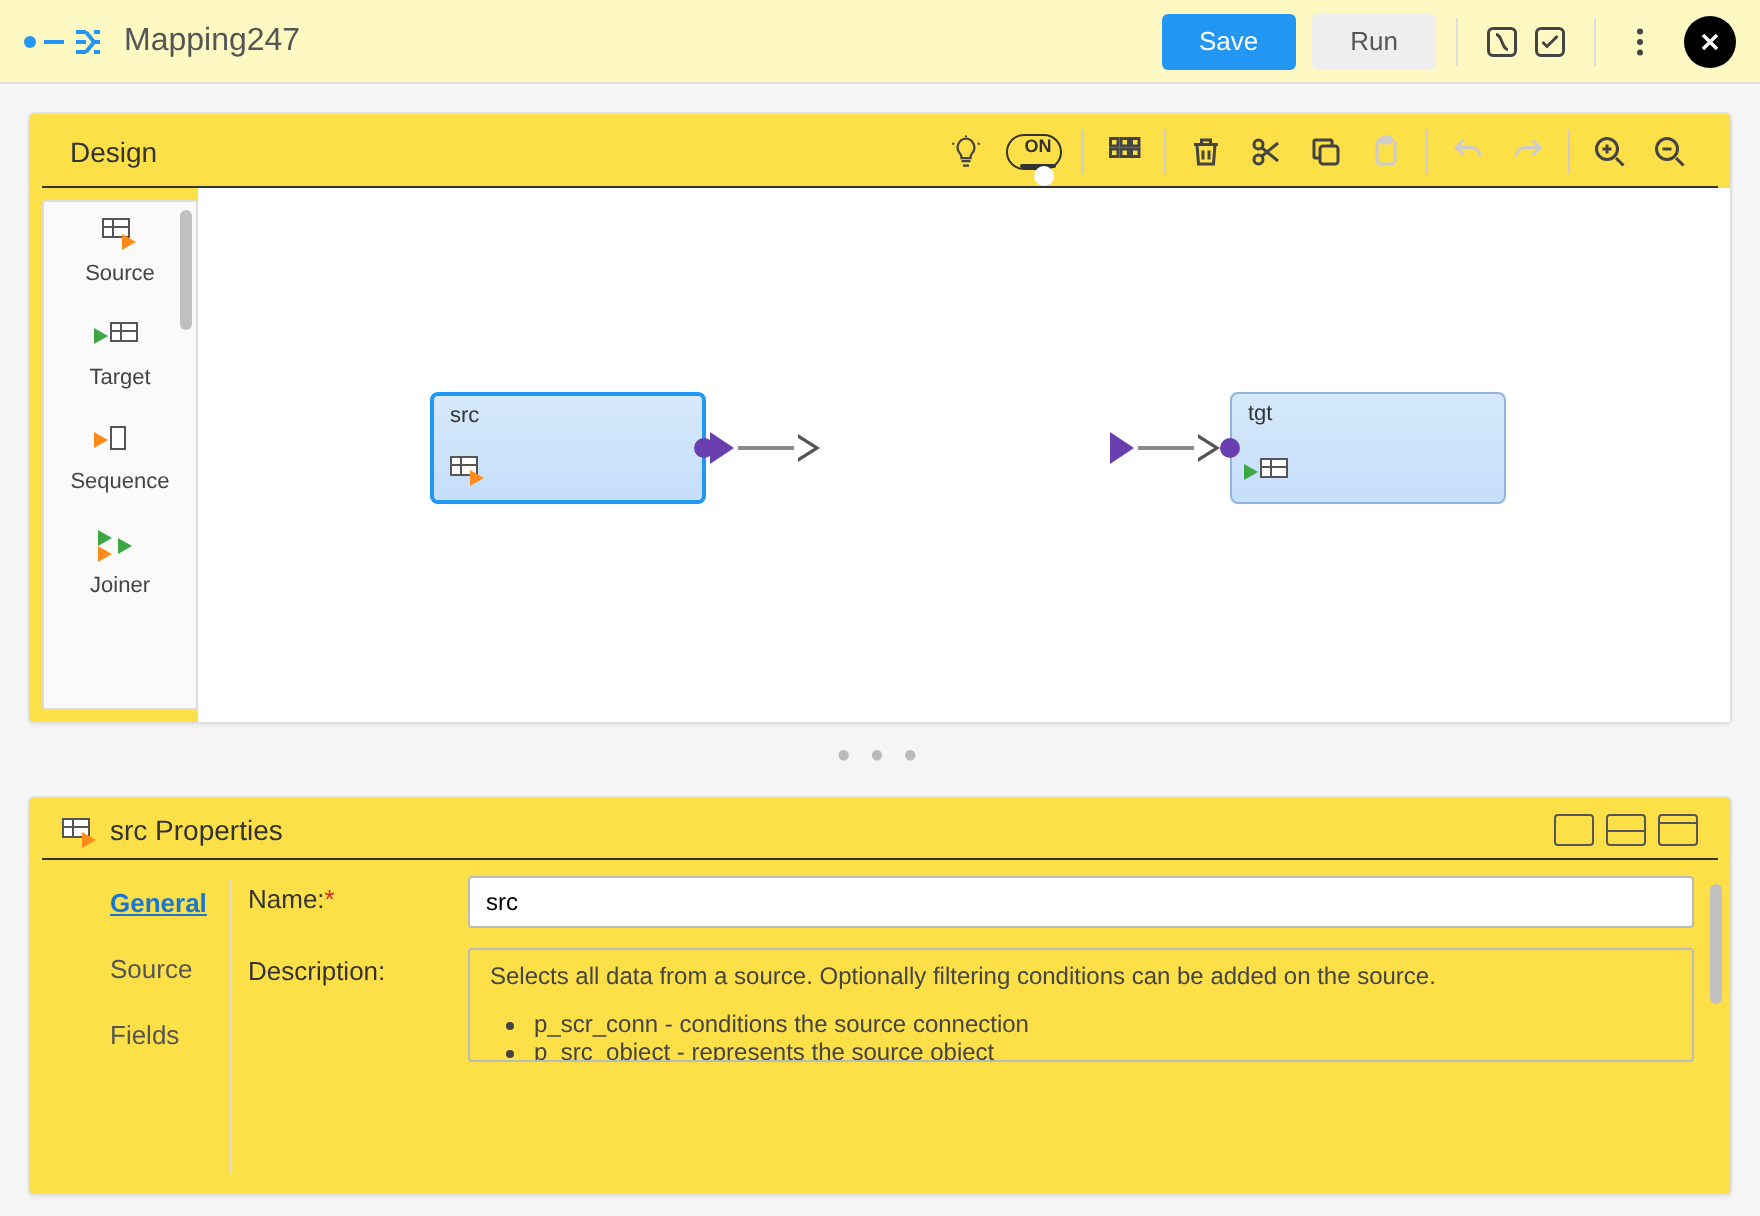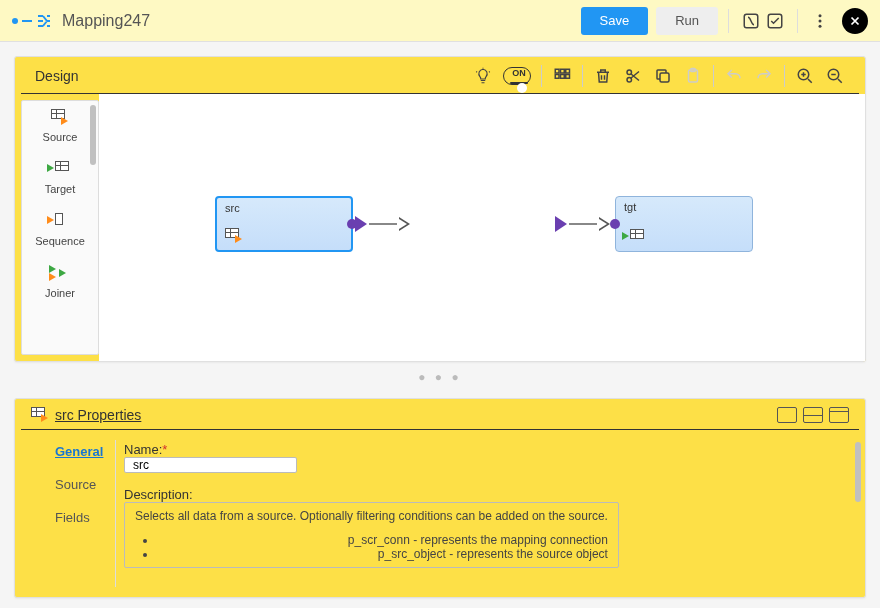--- a/index.html
+++ b/index.html
@@ -87,45 +87,44 @@
   .play-tri { width:0; height:0; border-top:8px solid transparent; border-bottom:8px solid transparent; border-left:12px solid #6a3fb0;}
   .hollow-tri { width:0; height:0; border-top:7px solid transparent; border-bottom:7px solid transparent; border-left:11px solid #555; position:relative;}
   .hollow-tri::after { content:""; position:absolute; left:-11px; top:-5px; width:0;height:0; border-top:5px solid transparent; border-bottom:5px solid transparent; border-left:8px solid #fff;}
   .edge-line { position:absolute; height:2px; background:#888; top:50%; transform:translateY(-50%);}
 
   .resize-dots { text-align:center; color:#bbb; letter-spacing:3px; font-size:12px; margin-top:-6px; }
 
   
   .props-panel { height: 200px; display:flex; flex-direction:column; }
   .props-header {
-    display:flex; align-items:flex-start; padding:8px 10px 6px 10px; margin:0 6px;
+    display:flex; align-items:flex-end; padding:8px 10px 6px 10px; margin:0 6px;
     border-bottom:1px solid #333;
-    text-decoration:underline;
   }
   .props-header .ptitle { font-size:14px; margin-left:6px;}
   .props-header .layout-icons { margin-left:auto; display:flex; gap:6px;}
   .layout-box { width:20px; height:16px; border:1.5px solid #555; border-radius:2px; position:relative;}
   .layout-box.split-h::after { content:""; position:absolute; left:0; right:0; top:50%; border-top:1.5px solid #555;}
   .layout-box.top-bar::after { content:""; position:absolute; left:0; right:0; top:3px; border-top:1.5px solid #555;}
 
   .props-body { flex:1; display:flex; overflow:hidden; position:relative;}
   .props-tabs { width:100px; padding:14px 0 0 8px; display:flex; flex-direction:column; gap:18px; font-size:13px;}
   .props-tabs .tab { color:#555; cursor:pointer;margin-left:32px; }
   .props-tabs .tab.active { color:#1976d2; font-weight:bold; text-decoration:underline; }
   .tabs-sep { width:1px; background:#ddd; margin:10px 8px 10px 0;}
   .form { flex:1; padding:8px 18px 8px 0; overflow:hidden; position:relative;}
-  .form-row { display:flex; align-items:flex-start; margin-bottom:10px;flex-direction:column;}
+  .form-row { display:flex; align-items:flex-start; margin-bottom:10px;}
   .form-row label { width:110px; font-size:13px; color:#333; padding-top:4px;}
   .req { color:#d32f2f; }
   .form-row input[type=text] {
     flex:1; height:26px; border:1px solid #bbb; border-radius:2px; padding:0 8px; font-size:12px;
   }
   .form-row .desc-box {
     flex:1; border:1px solid #bbb; border-radius:2px; padding:6px 10px; font-size:12px; color:#444;
-    height:78px; overflow:hidden;text-align:right;
+    height:57px; overflow:hidden;
   }
   .desc-box p { margin:0 0 10px 0;}
   .desc-box ul { margin:4px 0 0 0; padding-left:22px;}
   .props-scroll { position:absolute; top:12px; right:4px; width:6px; height:60px; background:#c0c0c0; border-radius:3px;}
 
   
   .mini-table { width:14px; height:10px; border:1.5px solid #555; position:absolute; background:#fff;}
   .mini-table::before { content:""; position:absolute; left:0; right:0; top:3px; border-top:1px solid #555;}
   .mini-table::after  { content:""; position:absolute; top:0; bottom:0; left:4px; border-left:1px solid #555;}
   .arrow-sm { position:absolute; width:0;height:0; border-top:4px solid transparent; border-bottom:4px solid transparent;}
@@ -355,20 +354,20 @@
       <div class="props-scroll"></div>
       <div class="form-row">
         <label><span>Name:</span><span class="req">*</span></label>
         <input type="text" value="src" style="">
       </div>
       <div class="form-row">
         <label>Description:</label>
         <div class="desc-box">
           <p>Selects all data from a source. Optionally filtering conditions can be added on the source.</p>
           <ul>
-            <li>p_scr_conn - represents the mapping connection</li>
+            <li>p_scr_conn - conditions the source connection</li>
             <li>p_src_object - represents the source object</li>
           </ul>
         </div>
       </div>
     </div>
   </div>
 </div>
 
 </body></html>

